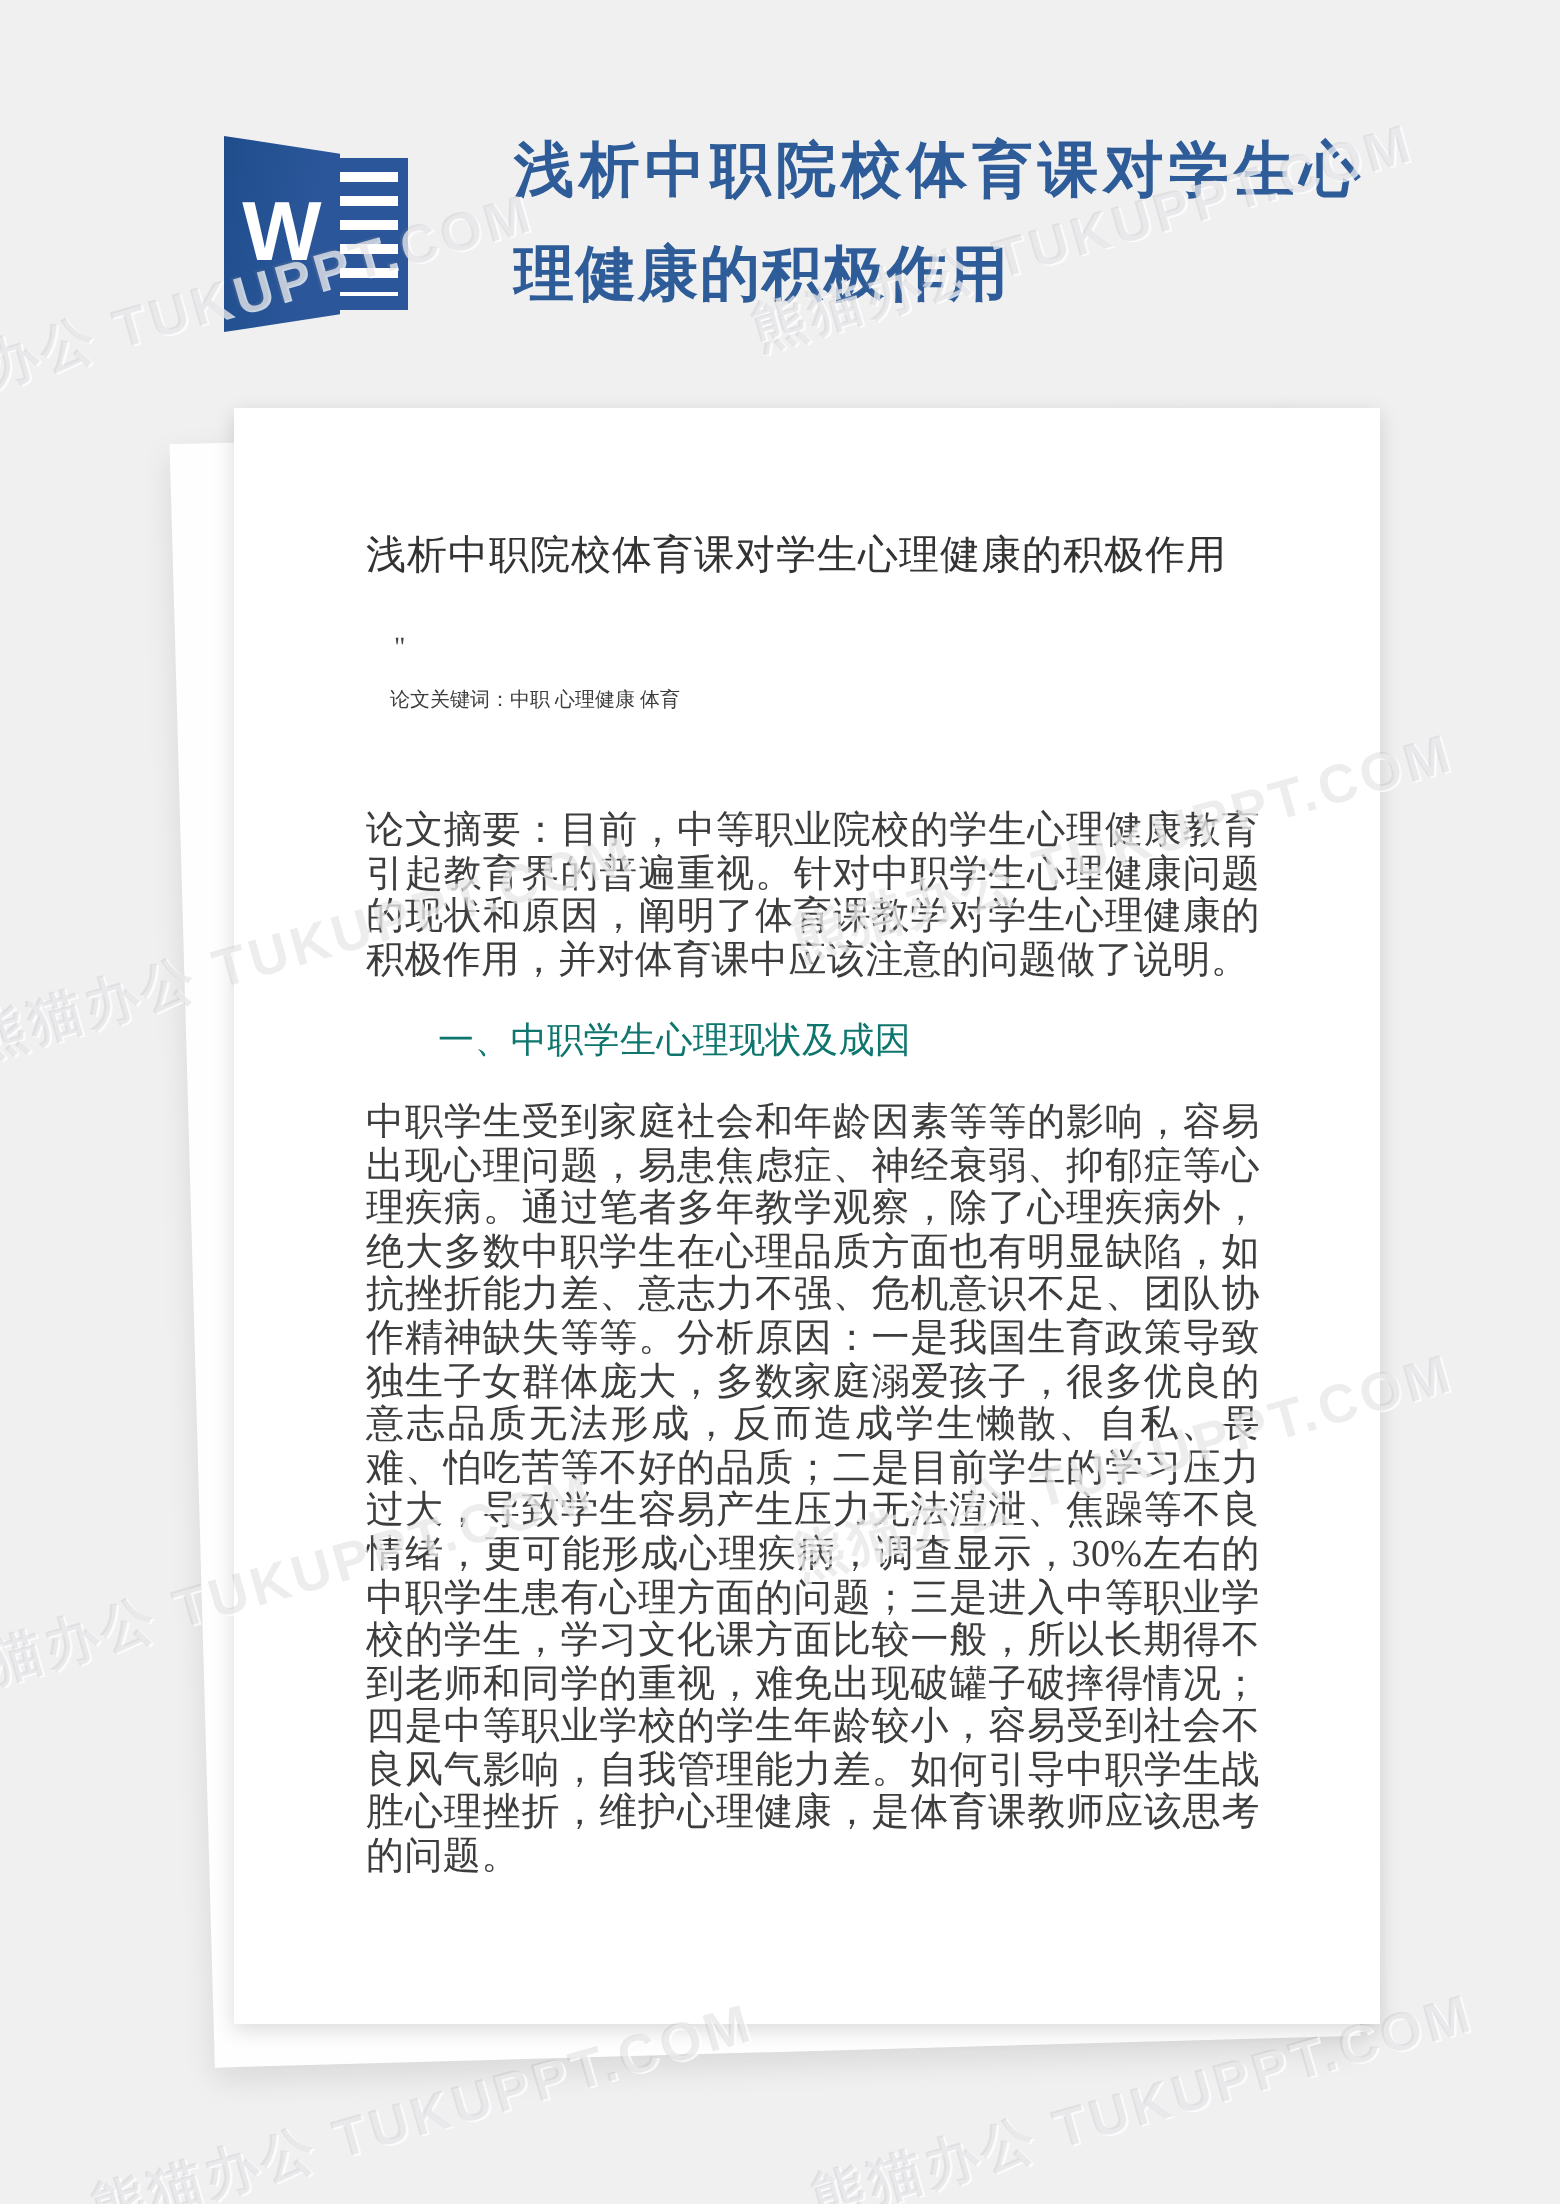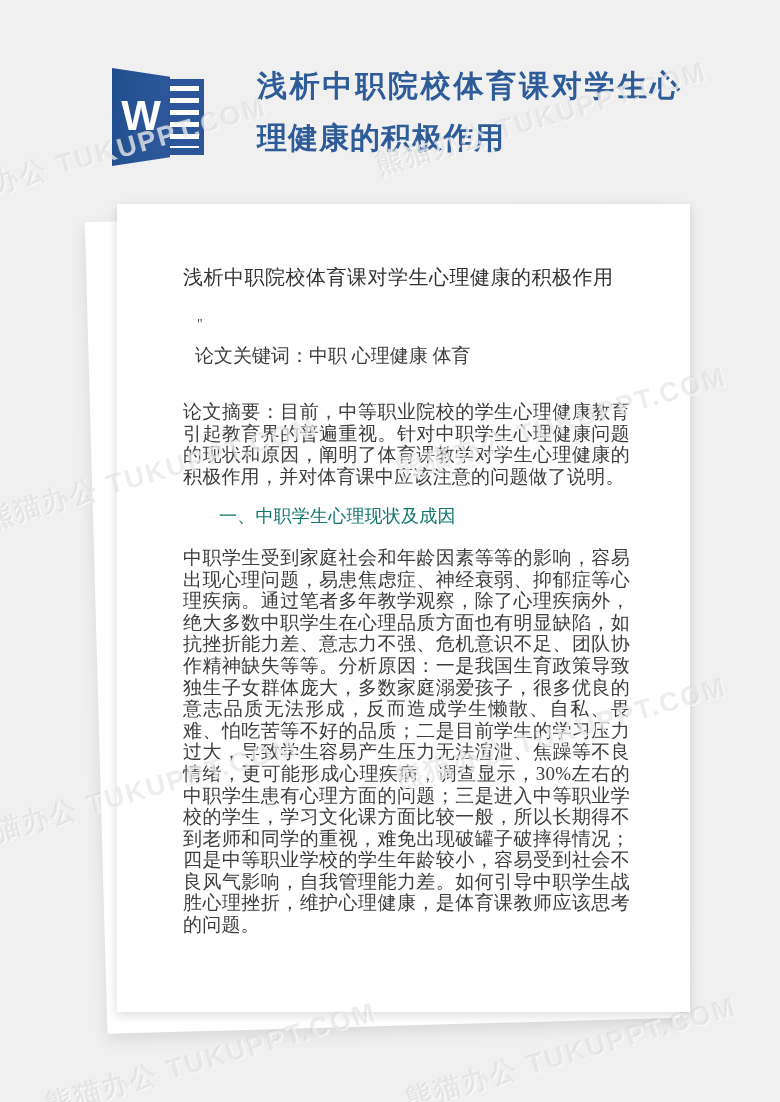--- a/index.html
+++ b/index.html
@@ -48,21 +48,21 @@
     position:absolute;left:117px;top:204px;width:573px;height:808px;
     box-sizing:border-box;padding:60px 60px 0 66px;
     background:#ffffff;
     box-shadow:0 3px 10px rgba(0,0,0,0.14);
     overflow:hidden;z-index:2;
   }
 
   
   .doc-title{font-size:20px;color:#333333;margin:0 0 26px 0;letter-spacing:0.5px;font-weight:400;}
   .doc-quote{font-size:14px;color:#444444;margin:0 0 10px 14px;}
-  .doc-keywords{font-size:19px;color:#3d3d3d;margin:0 0 32px 12px;}
+  .doc-keywords{font-size:10px;color:#3d3d3d;margin:0 0 48px 12px;}
   .doc-par{
     font-size:19px;line-height:21.6px;color:#3d3d3d;
     margin:19px 0;text-align:justify;letter-spacing:0.2px;
   }
   .doc-heading{
     font-size:18px;line-height:21.6px;color:#0f766e;
     margin:19px 0;text-indent:2em;letter-spacing:0.2px;
   }
 
   

